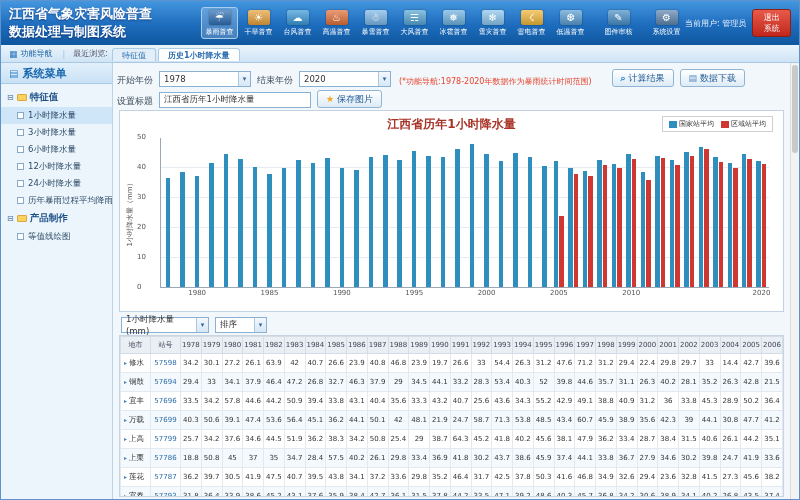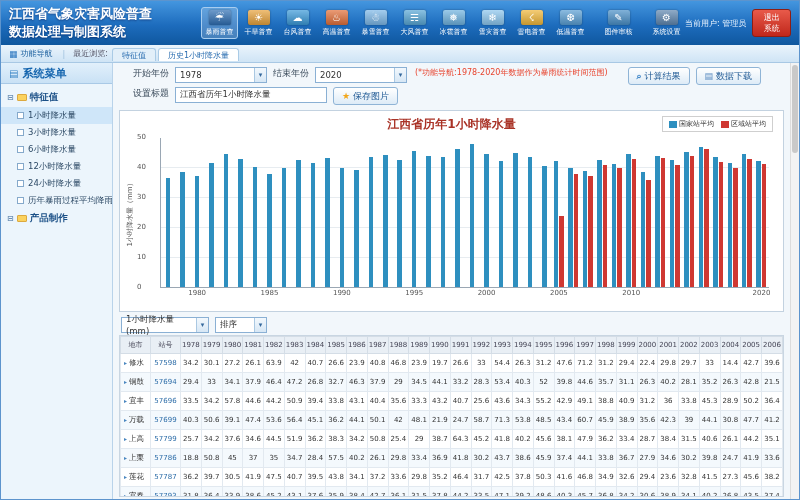--- a/index.html
+++ b/index.html
@@ -19,37 +19,37 @@
   .huser-text{color:#e8f3fd;font-size:8px;white-space:nowrap}
   .logout{background:linear-gradient(#e85a4a,#c0271b);border:1px solid #8e1d13;color:#fff;font-size:8px;border-radius:3px;padding:2px 7px;cursor:pointer;font-family:inherit}
 
   
   .tabbar{height:18px;background:linear-gradient(#eaf4fc,#cfe4f5);border-bottom:1px solid #a8c8e4;display:flex;align-items:flex-end;padding:0 6px;flex:none}
   .tb-toggle{font-size:8px;color:#1a5f9e;display:inline-flex;align-items:center;gap:3px;padding:0 6px 3px 2px;cursor:pointer}
   .grid-ic{color:#2e78c0;font-size:9px}
   .tb-sep{color:#9fc0dd;font-size:8px;padding:0 4px 3px}
   .tb-recent{font-size:8px;color:#556;padding:0 4px 3px}
   .crumb{font-size:8px;padding:2px 9px 1px;background:#e2eff9;border:1px solid #aacbe6;border-bottom:none;border-radius:3px 3px 0 0;color:#2a6db0;margin-right:2px;cursor:pointer}
-  .crumb.active{background:#fff;font-weight:normal}
+  .crumb.active{background:#fff;font-weight:bold}
 
   
   .bodyrow{display:flex;flex:1;min-height:0}
   .sidebar{width:112px;flex:none;background:#ecf5fc;border-right:1px solid #b9d3ea;display:flex;flex-direction:column}
   .sb-title{height:21px;background:linear-gradient(#e2f0fb,#c9e1f5);border-bottom:1px solid #a9c9e6;color:#1565ae;font-size:11px;font-weight:bold;display:flex;align-items:center;gap:4px;padding:0 8px;flex:none}
   .sb-ic{color:#3a85c6;font-size:10px}
   .tree{padding:4px 0;overflow:hidden}
   .tg-head{display:flex;align-items:center;gap:3px;padding:3px 3px 3px 6px;color:#1a4f86;font-weight:bold;font-size:9.5px;cursor:pointer;white-space:nowrap}
   .tg-exp{color:#6d90b5;font-size:8px}
   .folder{width:10px;height:7px;background:#fbd25e;border:1px solid #dca93f;border-radius:1px;flex:none}
   .tg-item{display:flex;align-items:center;gap:4px;padding:2.5px 2px 2.5px 16px;color:#2d4a66;font-size:8.5px;cursor:pointer;white-space:nowrap}
   .tg-item.sel{background:#cfe6f9}
   .chk{width:7px;height:7px;background:#fff;border:1px solid #85a9cb;flex:none}
 
   .main{flex:1;min-width:0;display:flex;flex-direction:column;background:#f2f7fb}
-  .ctrl-row{display:flex;align-items:flex-start;gap:6px;padding:0 20px;flex:none}
+  .ctrl-row{display:flex;align-items:flex-end;gap:6px;padding:0 4px;flex:none}
   .r1{height:24px;padding-top:4px}
   .r2{height:21px}
   .lbl{font-size:9px;color:#3c4c5c;white-space:nowrap}
   .select{display:inline-flex;align-items:center;justify-content:space-between;background:#fff;border:1px solid #8ab0d4;height:16px;font-size:8.5px;padding:0 0 0 4px;width:92px;color:#333;cursor:pointer}
   .sel-arrow{width:12px;height:14px;background:linear-gradient(#f2f8fd,#d7e7f5);border-left:1px solid #aac8e2;color:#35689c;font-size:7px;display:flex;align-items:center;justify-content:center;margin-left:4px;flex:none}
   .note{font-size:8px;color:#e8442e;white-space:nowrap;margin-left:2px}
   .btn{display:inline-flex;align-items:center;gap:3px;font-size:9px;color:#205a94;background:linear-gradient(#ffffff,#ddebf7);border:1px solid #8fb4d6;border-radius:3px;height:18px;padding:0 8px;cursor:pointer;white-space:nowrap;font-family:inherit}
   .btn .search{color:#2c7ac2;font-weight:bold}
   .btn .star{color:#f2a71c}
   .btn .doc{color:#5a8cc0}
@@ -196,20 +196,24 @@
             <span>24小时降水量</span>
           </div>
           <div class="tg-item">
             <span class="chk"></span>
             <span>历年暴雨过程平均降雨量</span>
           </div>
           <div class="tg-head">
             <span class="tg-exp">⊟</span>
             <span class="folder"></span>
             <span>产品制作</span>
+          </div>
+          <div class="tg-item">
+            <span class="chk"></span>
+            <span>等值线绘图</span>
           </div>
         </div>
     </div>
 
     <div class="main">
 
       <div class="ctrl-row r1">
         <span class="lbl">开始年份</span>
         <span class="select">
             <span>1978</span>

